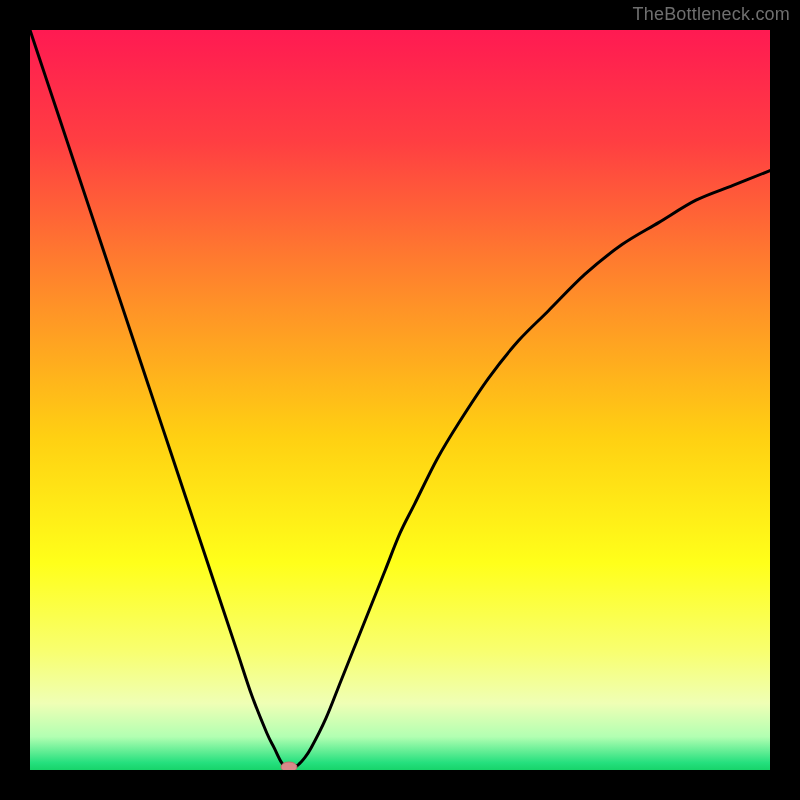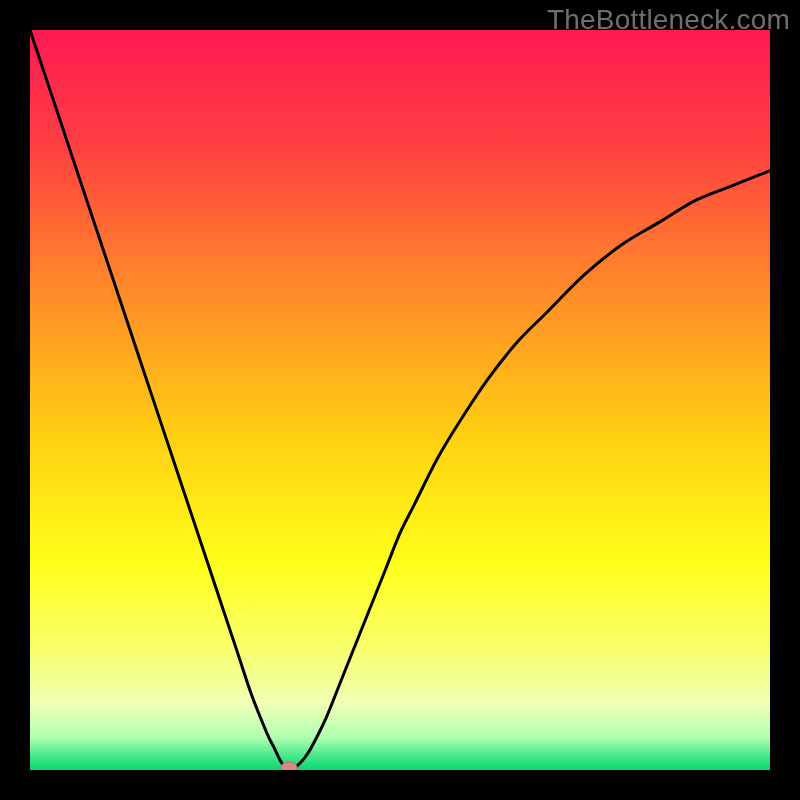--- a/index.html
+++ b/index.html
@@ -17,21 +17,21 @@
     top: 0;
     width: 800px;
     height: 800px;
     background: #000;
   }
   .watermark {
     position: absolute;
     top: 4px;
     right: 10px;
     color: #6f6f6f;
-    font-size: 28px;
+    font-size: 18px;
     letter-spacing: 0.2px;
     font-weight: 400;
     user-select: none;
     font-family: Arial, Helvetica, sans-serif;
   }
   .plot-area {
     position: absolute;
     left: 30px;
     top: 30px;
     width: 740px;

